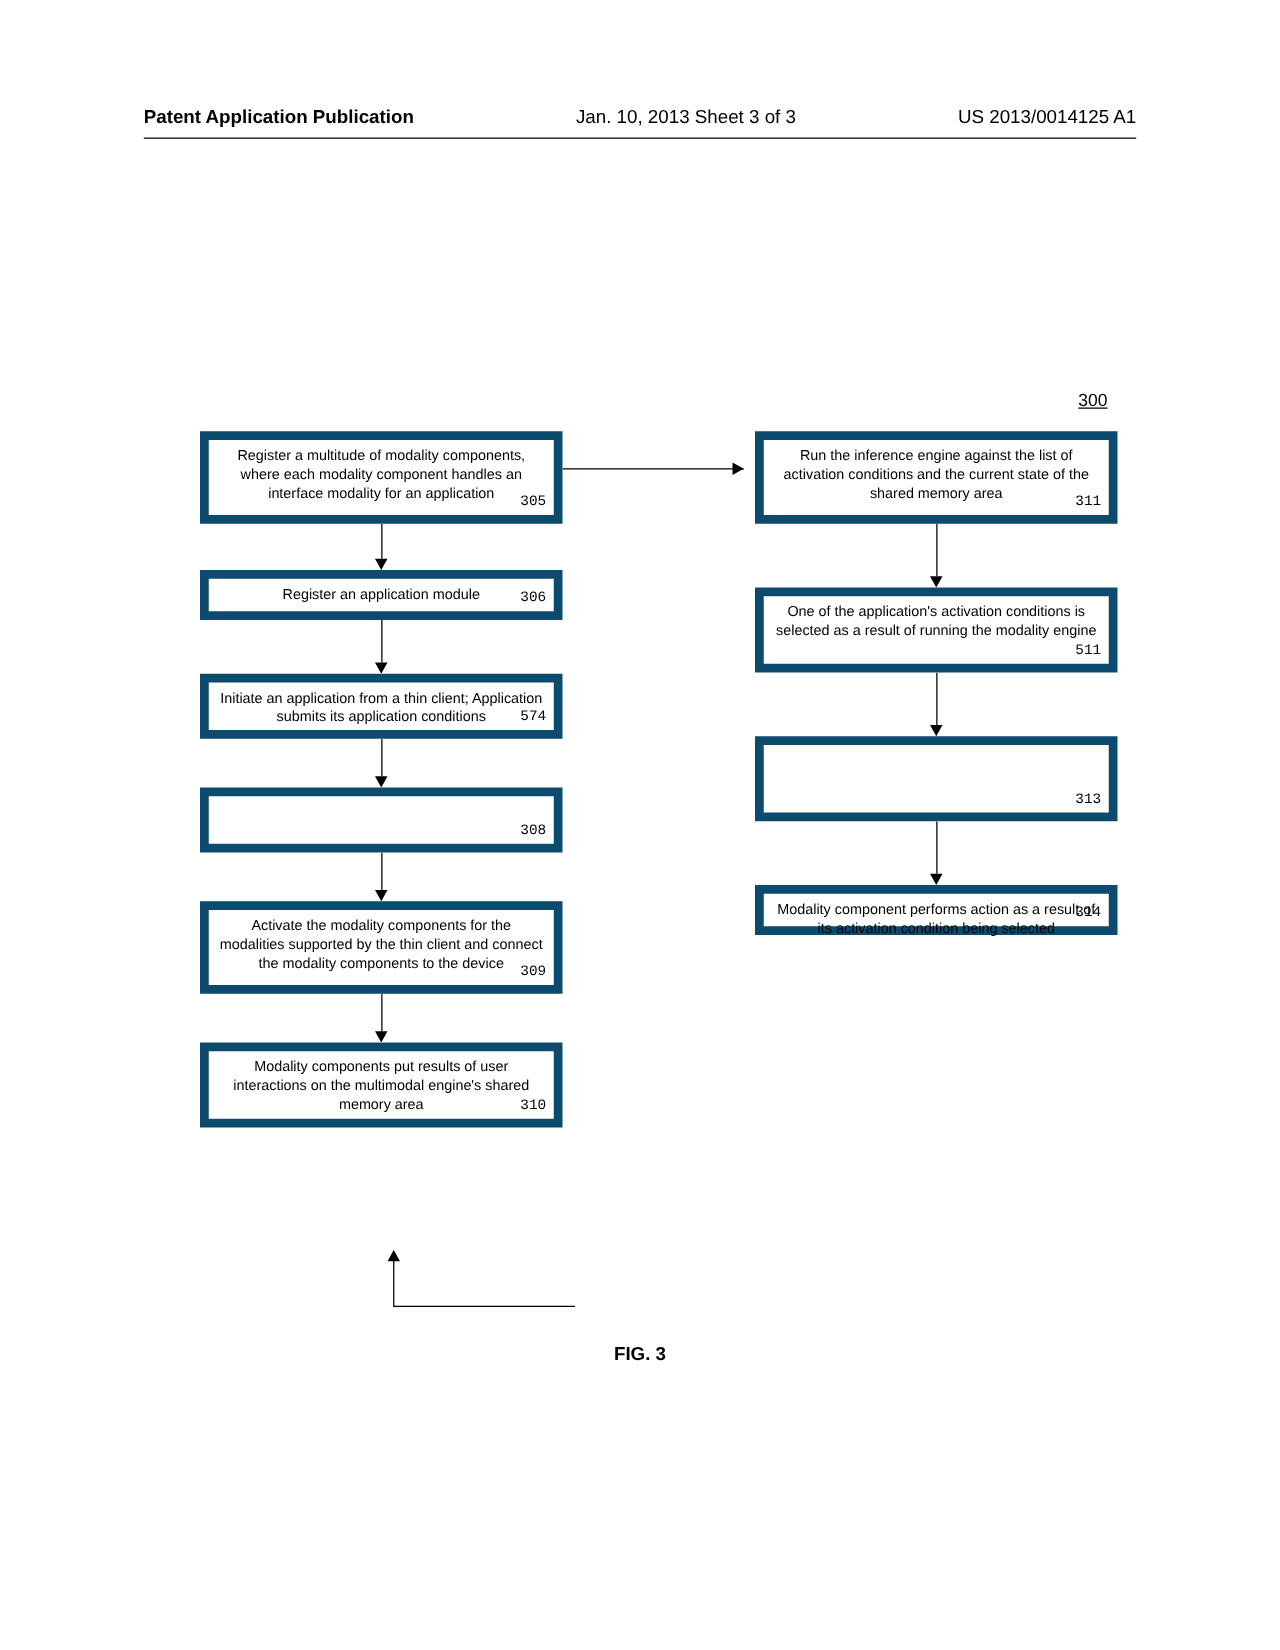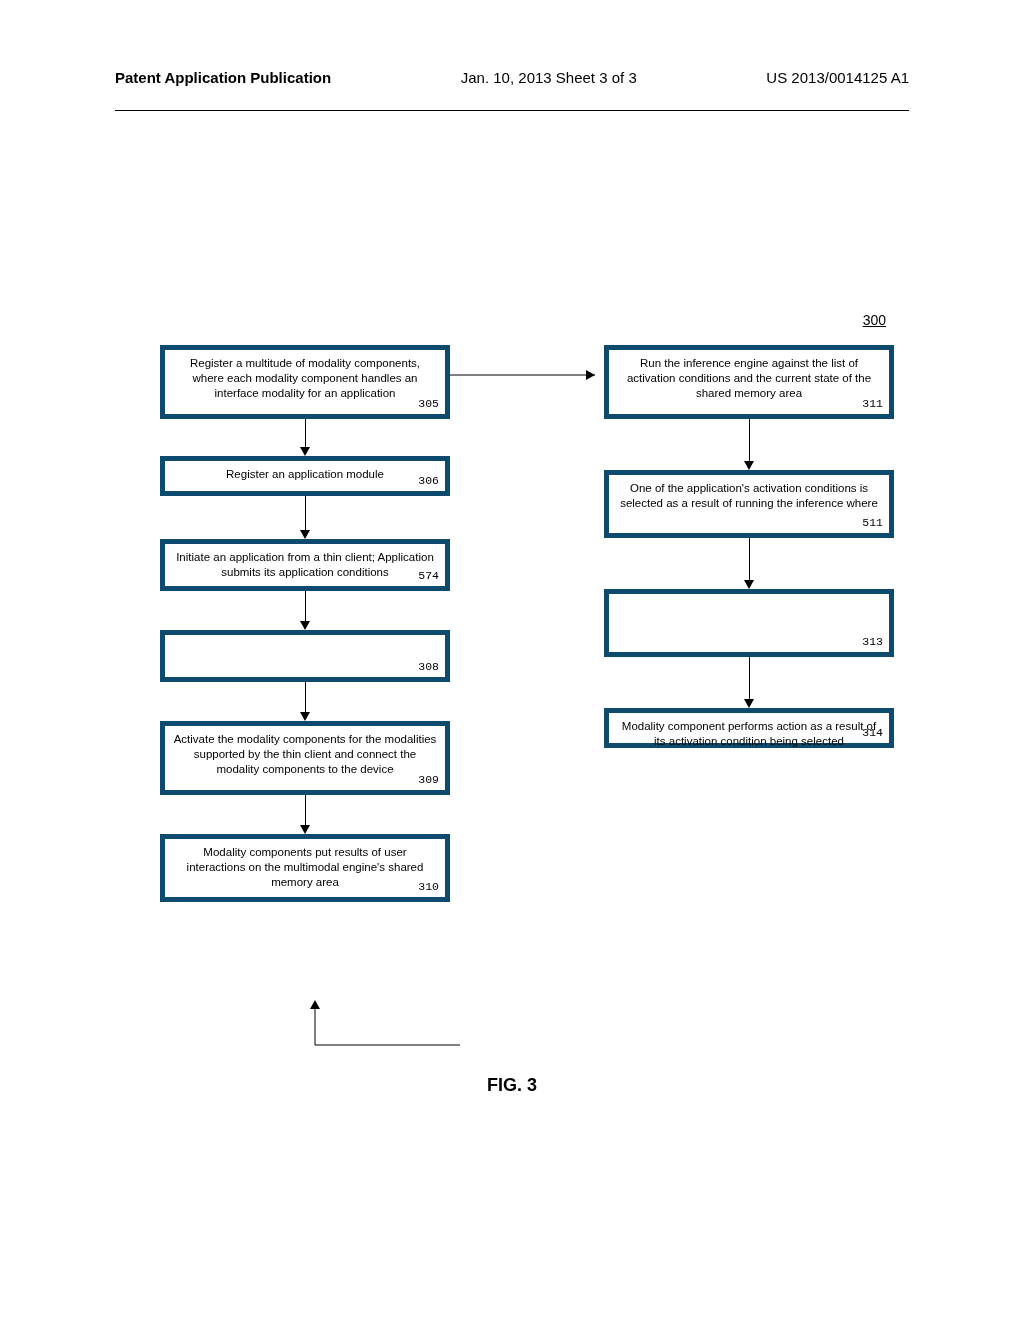--- a/index.html
+++ b/index.html
@@ -11,21 +11,21 @@
     width: 1024px;
   }
   .page {
     width: 1024px;
     height: 1320px;
     position: relative;
     box-sizing: border-box;
   }
   .header-row {
     position: absolute;
-    top: 69px;
+    top: 85px;
     left: 0;
     right: 0;
     display: flex;
     justify-content: space-between;
     padding: 0 115px 0 115px;
     font-size: 15px;
   }
   .header-row .left {
     font-weight: bold;
   }
@@ -63,21 +63,21 @@
   .col {
     width: 290px;
     display: flex;
     flex-direction: column;
     align-items: center;
   }
   .col.right-col {
     width: 290px;
   }
   .box {
-    border: 5px solid #0c4a6e;
+    border: 7px solid #0c4a6e;
     width: 100%;
     box-sizing: border-box;
     position: relative;
     background: #fff;
   }
   .box .text {
     font-size: 11.5px;
     text-align: center;
     padding: 6px 8px 4px 8px;
     line-height: 1.3;
@@ -105,21 +105,21 @@
     border-right: 5px solid transparent;
     border-top: 9px solid #000;
   }
   .fig-caption {
     position: absolute;
     top: 1075px;
     left: 0;
     right: 0;
     text-align: center;
     font-weight: bold;
-    font-size: 18px;
+    font-size: 15px;
   }
   
   .connector-svg {
     position: absolute;
     top: 0;
     left: 0;
     width: 100%;
     height: 800px;
     pointer-events: none;
   }
@@ -211,21 +211,21 @@
         <div class="box" style="height:74px">
           <div class="text">Run the inference engine against the list of activation conditions and the current state of the shared memory area</div>
           <div class="num">311</div>
         </div>
         <div class="arrow-down">
             <div class="shaft" style="height:42px"></div>
             <div class="head"></div>
           </div>
 
         <div class="box" style="height:68px">
-          <div class="text">One of the application's activation conditions is selected as a result of running the inference where</div>
+          <div class="text">One of the application's activation conditions is selected as a result of running the modality engine</div>
           <div class="num">511</div>
         </div>
         <div class="arrow-down">
             <div class="shaft" style="height:42px"></div>
             <div class="head"></div>
           </div>
 
         <div class="box" style="height:68px">
           <div class="num">313</div>
         </div>

